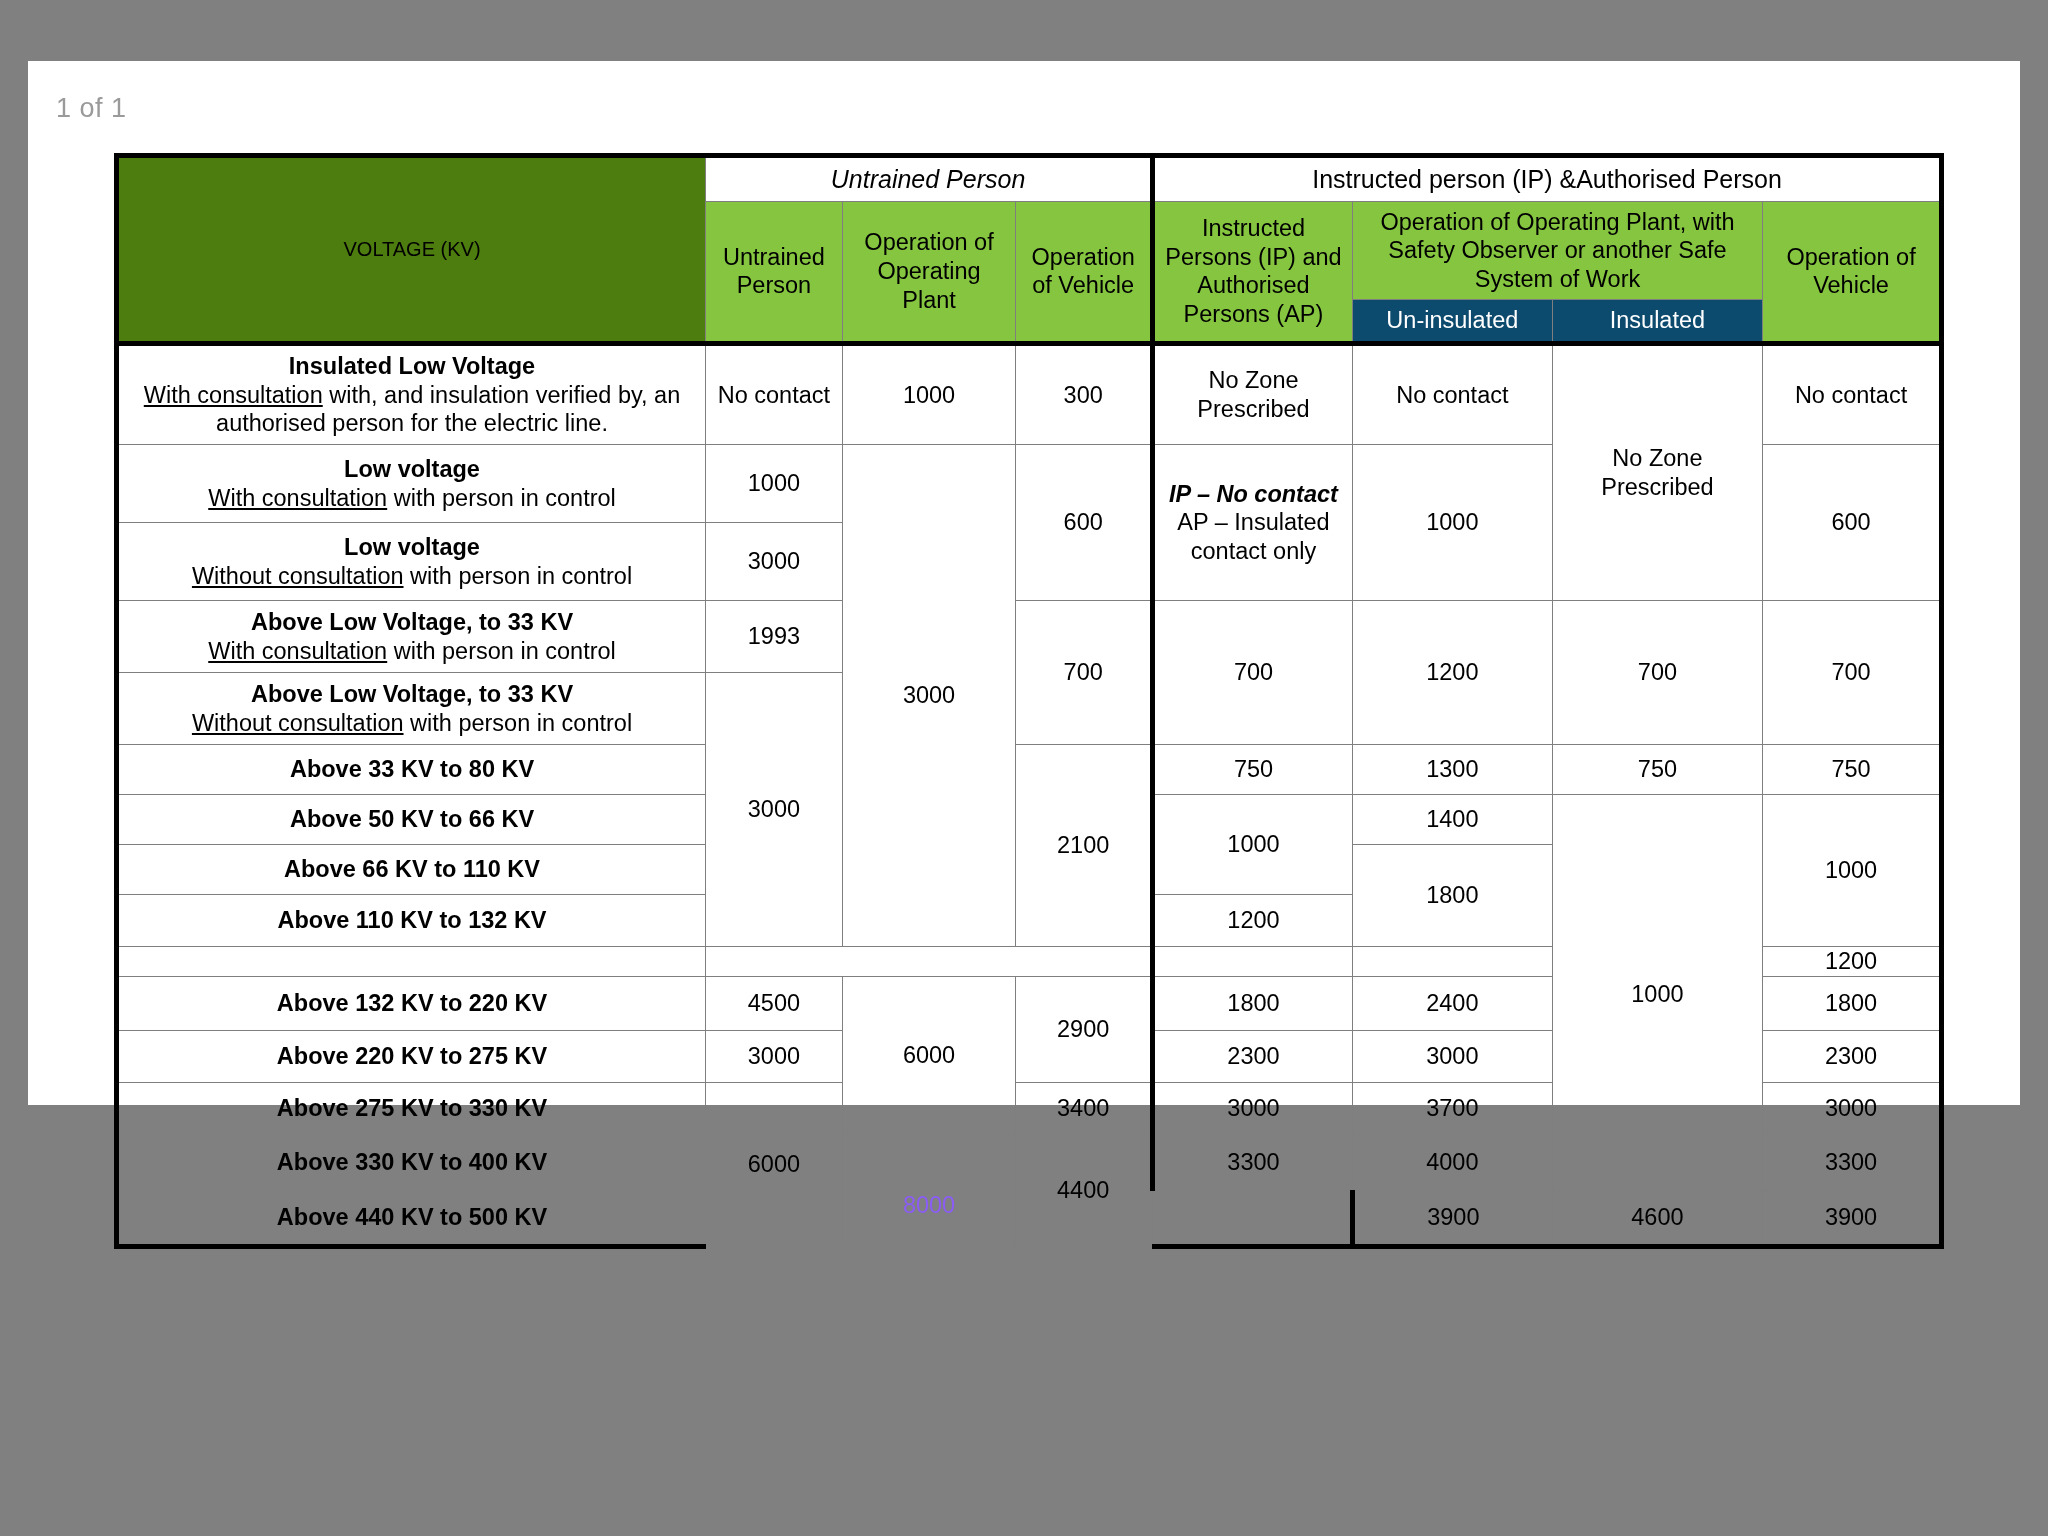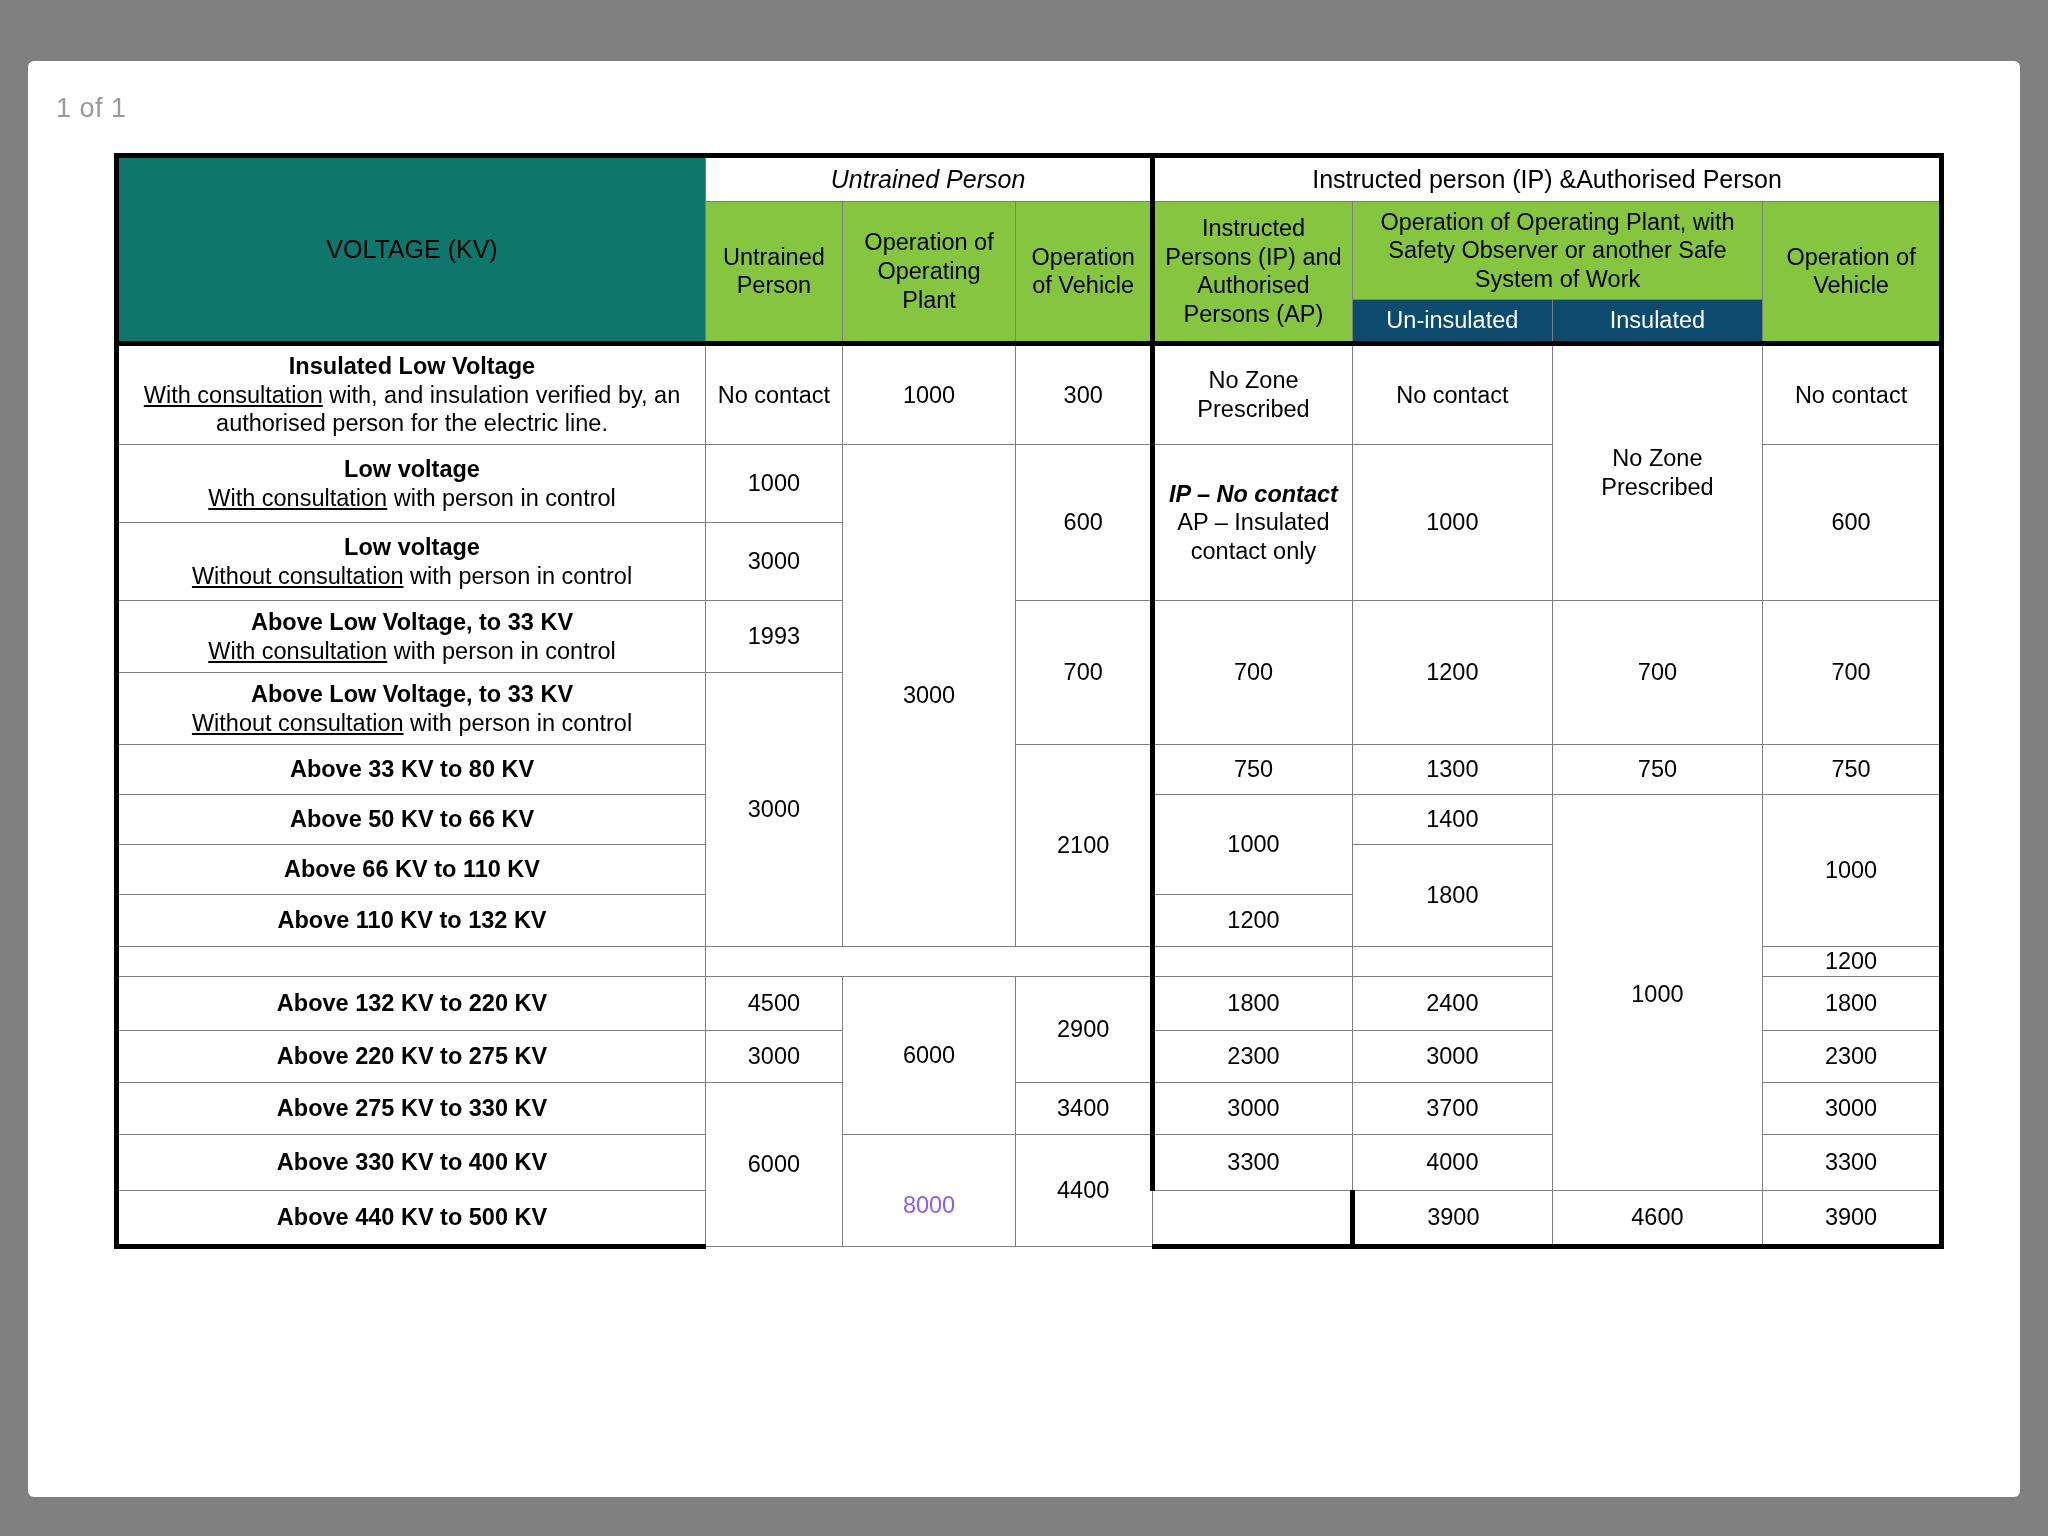--- a/index.html
+++ b/index.html
@@ -9,24 +9,23 @@
     width: 2048px;
     height: 1536px;
     overflow: hidden;
     font-family: "Liberation Sans", sans-serif;
   }
   #page {
     position: absolute;
     left: 28px;
     top: 61px;
     width: 1992px;
-    height: 1436px;
+    height: 1044px;
     background: #ffffff;
     box-sizing: border-box;
-    border-radius: 6px;
   }
   #page-number {
     position: absolute;
     left: 28px;
     top: 32px;
     font-size: 27px;
     color: #9a9a9a;
     letter-spacing: 0.5px;
   }
   #table-wrap {
@@ -67,23 +66,23 @@
     font-weight: bold;
     font-size: 25px;
     padding: 9px 6px;
   }
   .grp-title.italic { font-style: italic; }
 
   .voltage-head {
     text-align: left;
     vertical-align: middle;
     font-weight: bold;
-    font-size: 25px;
+    font-size: 20px;
     padding-left: 24px;
-    background: #0f766e;
+    background: #4d7c0f;
   }
   .rowlabel {
     text-align: left;
     padding-left: 14px;
     padding-right: 8px;
     font-size: 23.5px;
     line-height: 1.32;
   }
   .rowlabel .ttl { font-weight: bold; display: block; }
   .rowlabel .sub { display: block; }

